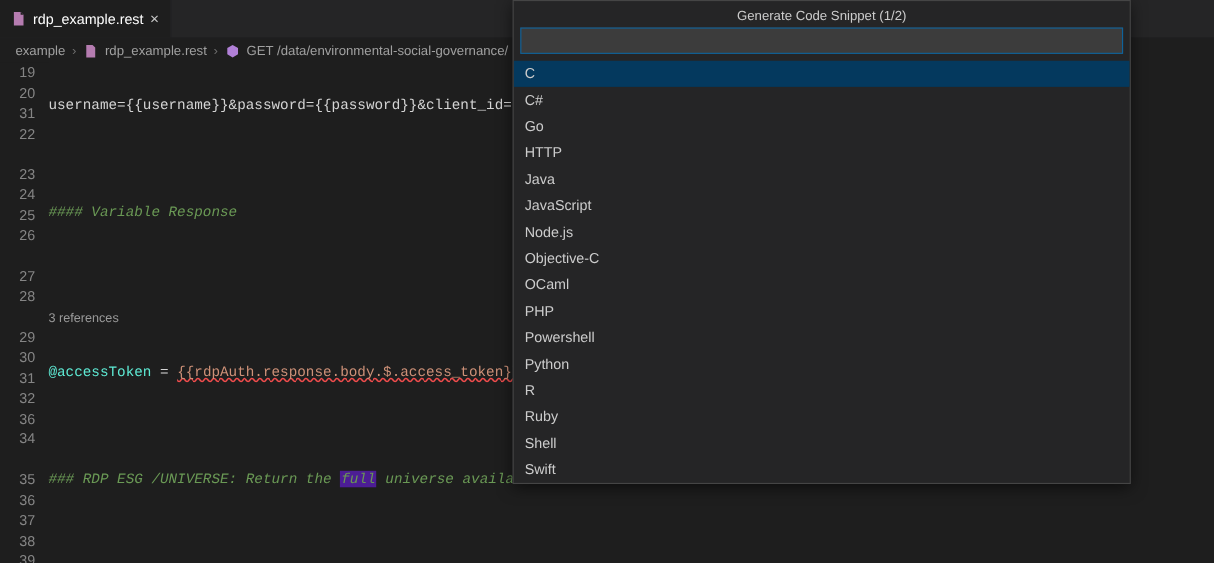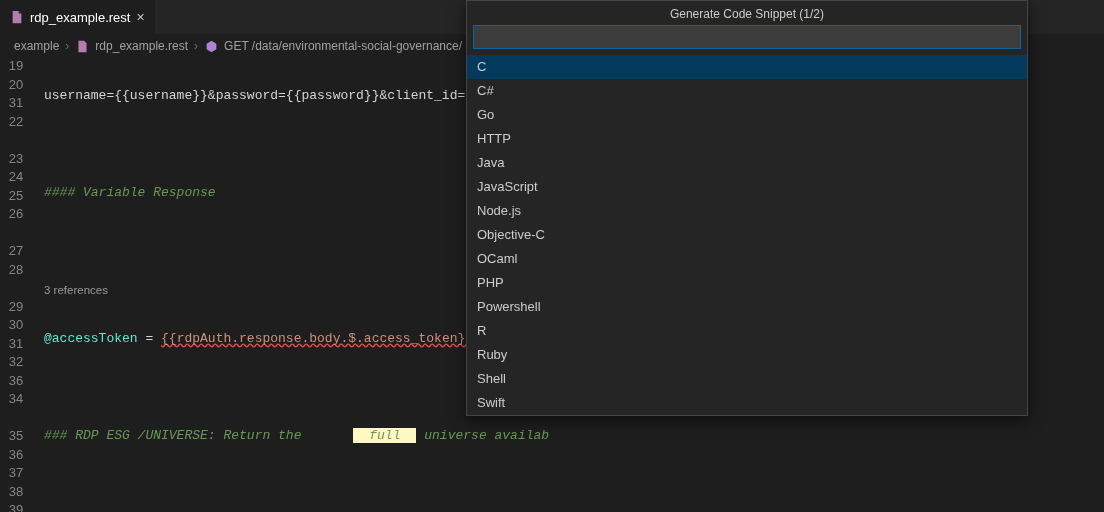--- a/index.html
+++ b/index.html
@@ -46,21 +46,21 @@
   .bc-icon {
     width: 14px; height: 14px; display: inline-flex; align-items: center; justify-content: center;
   }
   .editor {
     display: flex;
     height: calc(100% - 57px);
     position: relative;
   }
   .gutter {
     width: 44px;
-    text-align: center;
+    text-align: right;
     padding-right: 12px;
     color: #858585;
     background: #1e1e1e;
     user-select: none;
   }
   .gutter div, .code div.line { height: 18.5px; line-height: 18.5px; }
   .code {
     flex: 1;
     font-family: Consolas, "Courier New", monospace;
     font-size: 13px;
@@ -68,21 +68,21 @@
   }
   .codelens {
     color: #999999;
     font-size: 11.5px;
     font-family: "Segoe UI", sans-serif;
   }
   .c-cmt { color: #6a9955; font-style: italic; }
   .c-ident { color: #5eead4; }
   .c-op { color: #d4d4d4; }
   .c-redunder { color: #ce9178; text-decoration: underline wavy #f14c4c; text-decoration-skip-ink: none; }
-  .c-full { background: #fef9c3; padding: 0 16px; margin-left: 44px; }
+  .c-full { background: #4c1d95; padding: 0 1px; }
 
   .palette {
     position: absolute;
     top: 0;
     left: 466px;
     width: 562px;
     background: #252526;
     box-shadow: 0 4px 14px rgba(0,0,0,0.6);
     z-index: 10;
     border: 1px solid #454545;
@@ -215,18 +215,19 @@
       <div class="pal-item">C#</div>
       <div class="pal-item">Go</div>
       <div class="pal-item">HTTP</div>
       <div class="pal-item">Java</div>
       <div class="pal-item">JavaScript</div>
       <div class="pal-item">Node.js</div>
       <div class="pal-item">Objective-C</div>
       <div class="pal-item">OCaml</div>
       <div class="pal-item">PHP</div>
       <div class="pal-item">Powershell</div>
+      <div class="pal-item">Python</div>
       <div class="pal-item">R</div>
       <div class="pal-item">Ruby</div>
       <div class="pal-item">Shell</div>
       <div class="pal-item">Swift</div>
     </div>
 </div>
 
 </body></html>

